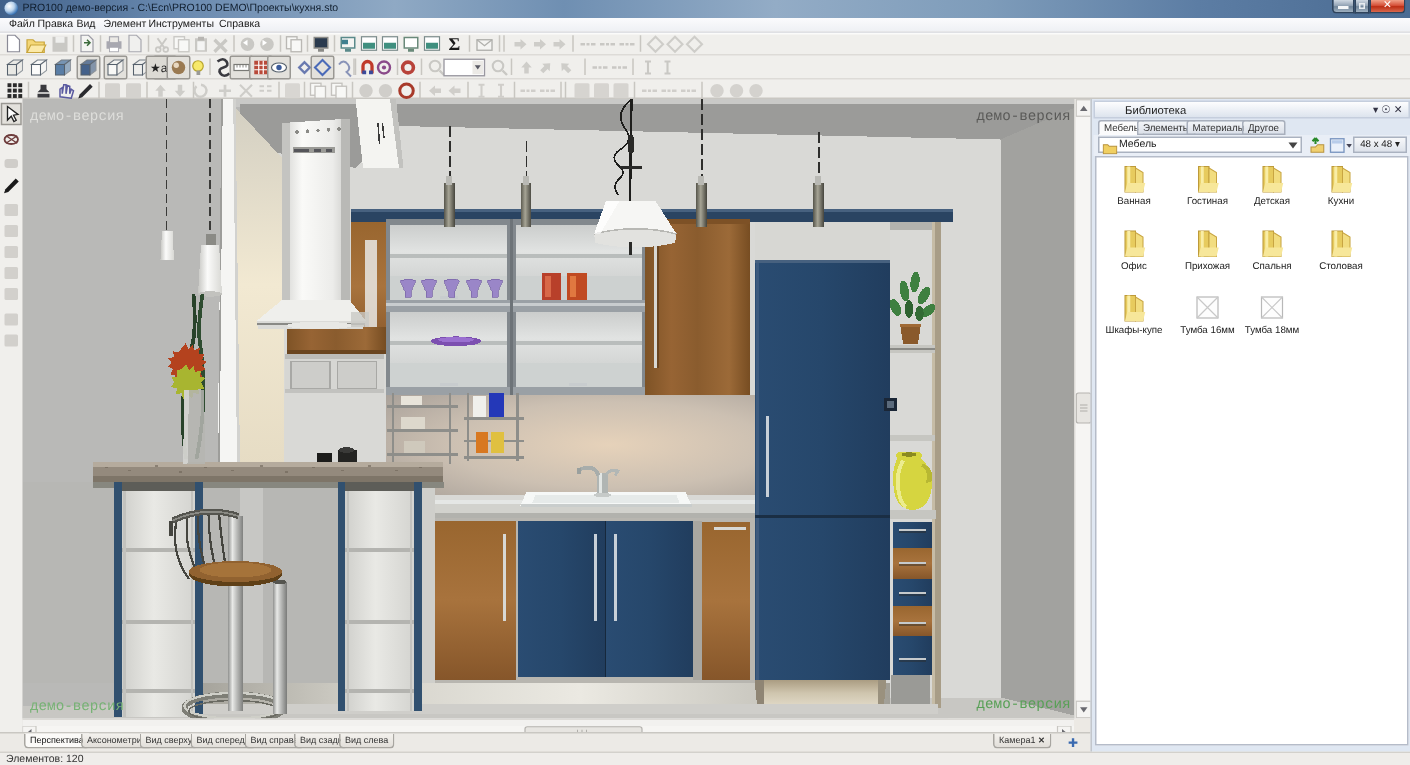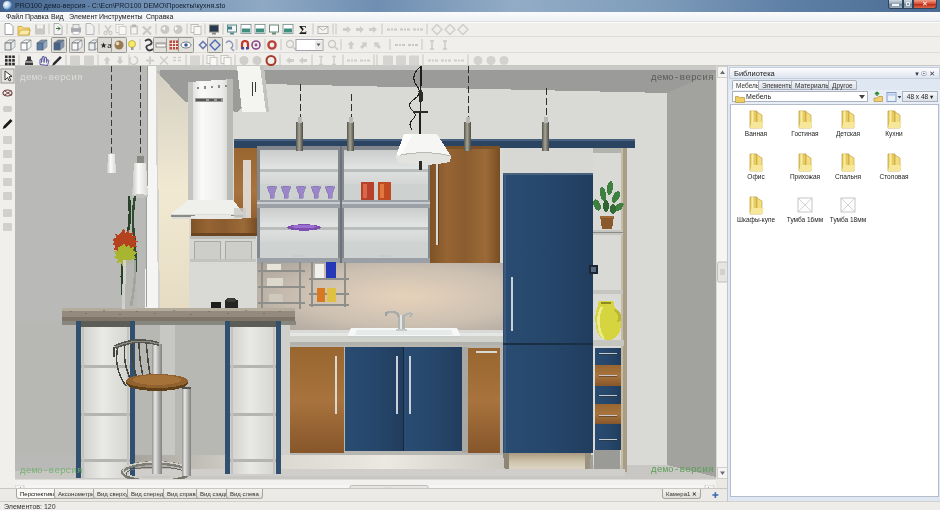--- a/index.html
+++ b/index.html
@@ -19,21 +19,21 @@
 #tbars{position:absolute;left:0;top:22px;width:940px;height:44px;background:#f0efec}
 #lefttools{position:absolute;left:0;top:66px;width:15px;height:422px;background:#f0efec;border-right:1px solid #d9d7d3}
 #viewport{position:absolute;left:15px;top:66px;width:617px;height:413px;background:#bfbfbd;box-shadow:inset 0 1px 0 #9a9a98,inset 1px 0 0 #a8a8a6}
 #vscroll{position:absolute;left:716px;top:66px;width:11px;height:413px;background:#f2f1ef;border-left:1px solid #dcdad6}
 #hscroll{position:absolute;left:15px;top:479px;width:701px;height:9px;background:#f2f1ef;border-top:1px solid #dcdad6}
 #viewtabs{position:absolute;left:0;top:488px;width:727px;height:13px;background:#eceae6;border-top:1px solid #c9c7c2}
 .vtab{position:absolute;top:0px;height:10px;font-size:6px;color:#333;line-height:10px;text-align:center;background:linear-gradient(#f4f2ee,#e2dfda);border:1px solid #a8a6a1;border-top:none;border-radius:0 0 3px 3px;padding:0 3px}
 .vtab.act{background:#fbfaf8;color:#111}
 #statusbar{position:absolute;left:0;top:501px;width:940px;height:9px;background:#efedea;border-top:1px solid #d3d1cc;font-size:7px;color:#333;line-height:9px;padding-left:4px}
 #library{position:absolute;left:727px;top:66px;width:213px;height:435px;background:#dfe7f2;border-left:1px solid #c2c6cc}
-#libtitle{position:absolute;left:1px;top:1px;width:211px;height:12px;background:linear-gradient(#fdfdfe,#dde4ee);border:1px solid #c5cedd;font-size:7.5px;color:#222;line-height:11px;padding-left:4px}
+#libtitle{position:absolute;left:1px;top:1px;width:211px;height:12px;background:linear-gradient(#fdfdfe,#dde4ee);border:1px solid #c5cedd;font-size:7.5px;color:#222;line-height:11px;padding-left:20px}
 #libtabs{position:absolute;left:1px;top:14px;width:211px;height:10px}
 .ltab{position:absolute;top:0;height:10px;font-size:6.5px;color:#333;line-height:10px;background:linear-gradient(#f2f4f7,#dbe0e9);border:1px solid #a8afbc;border-radius:2px 2px 0 0;padding:0 3px}
 .ltab.act{background:#fbfbfc;border-bottom:1px solid #fbfbfc}
 #libbar{position:absolute;left:1px;top:24px;width:211px;height:14px;background:#e9eef6}
 #combo{position:absolute;left:3px;top:1px;width:136px;height:11px;background:#fff;border:1px solid #aab2c0;font-size:7px;line-height:10px;color:#222}
 #combo .arr{position:absolute;right:2px;top:3px;width:0;height:0;border-left:3px solid transparent;border-right:3px solid transparent;border-top:4px solid #444}
 #sizedd{position:absolute;left:173px;top:1px;width:36px;height:11px;background:linear-gradient(#f7f8fa,#dde2ea);border:1px solid #aab2c0;font-size:6.5px;line-height:10px;color:#222;text-align:center}
 #libcontent{position:absolute;left:2px;top:38px;width:209px;height:393px;background:#fff;border:1px solid #b5bcc9}
 </style></head>
 <body>

